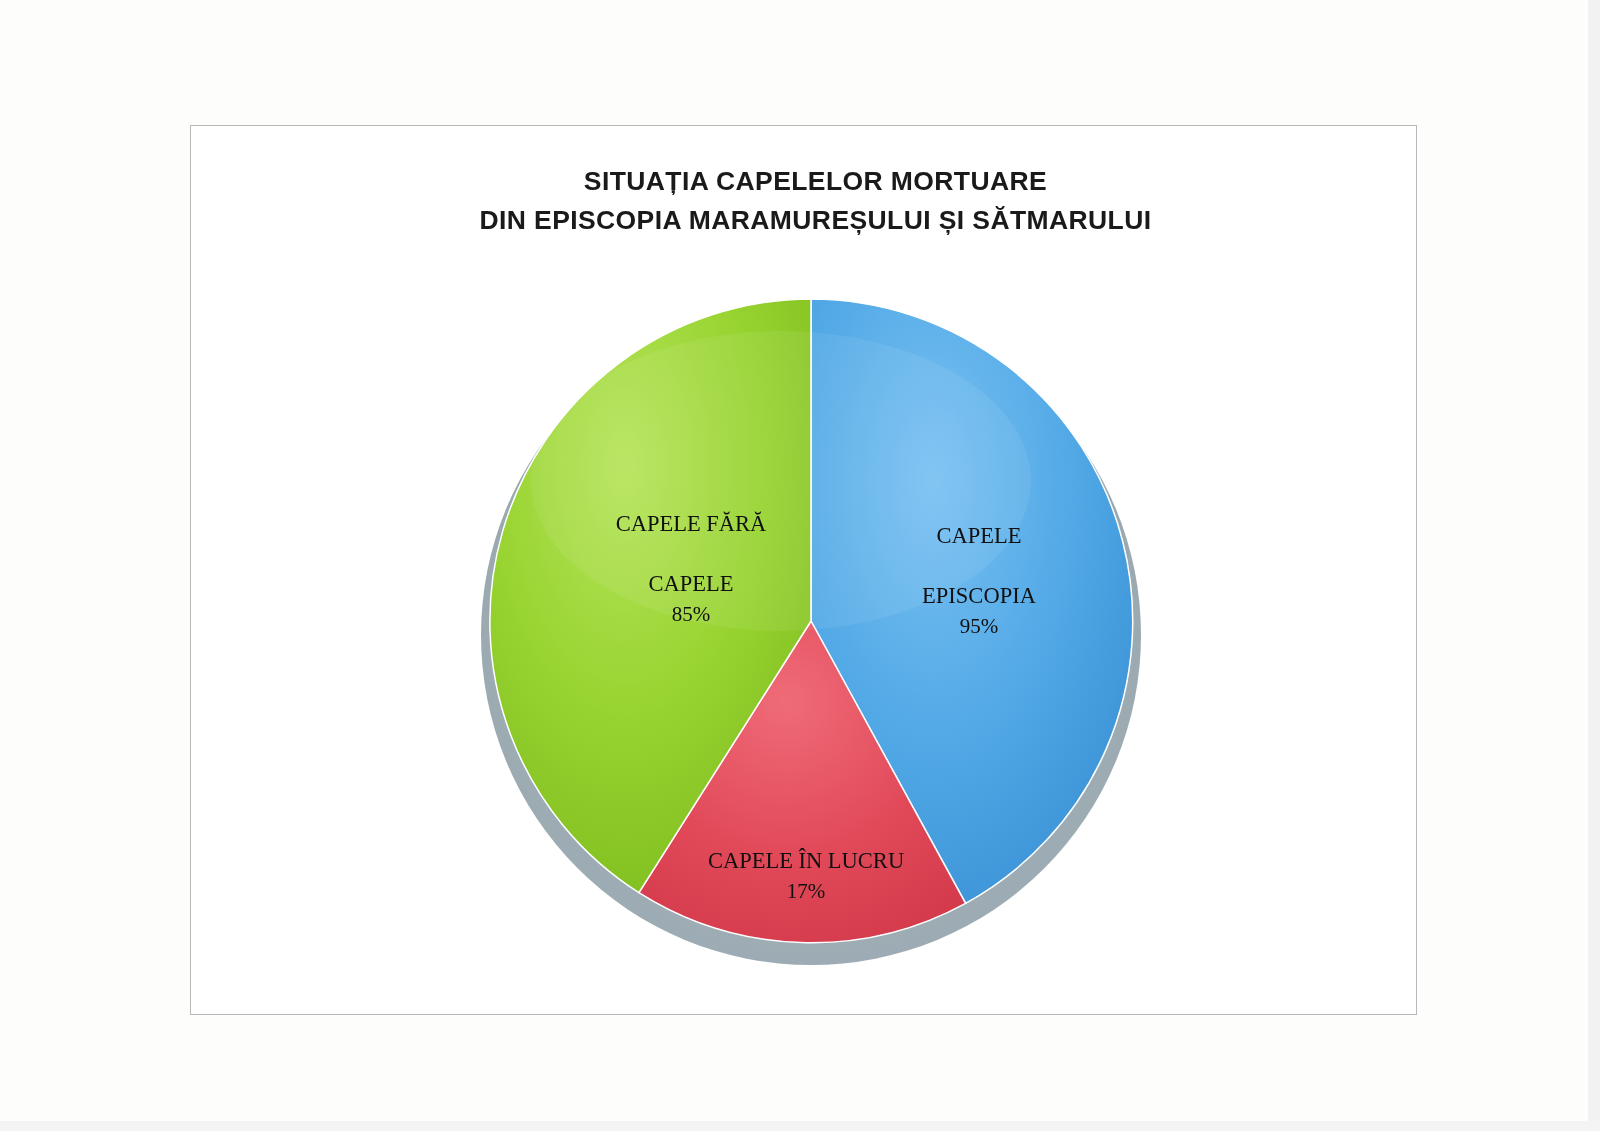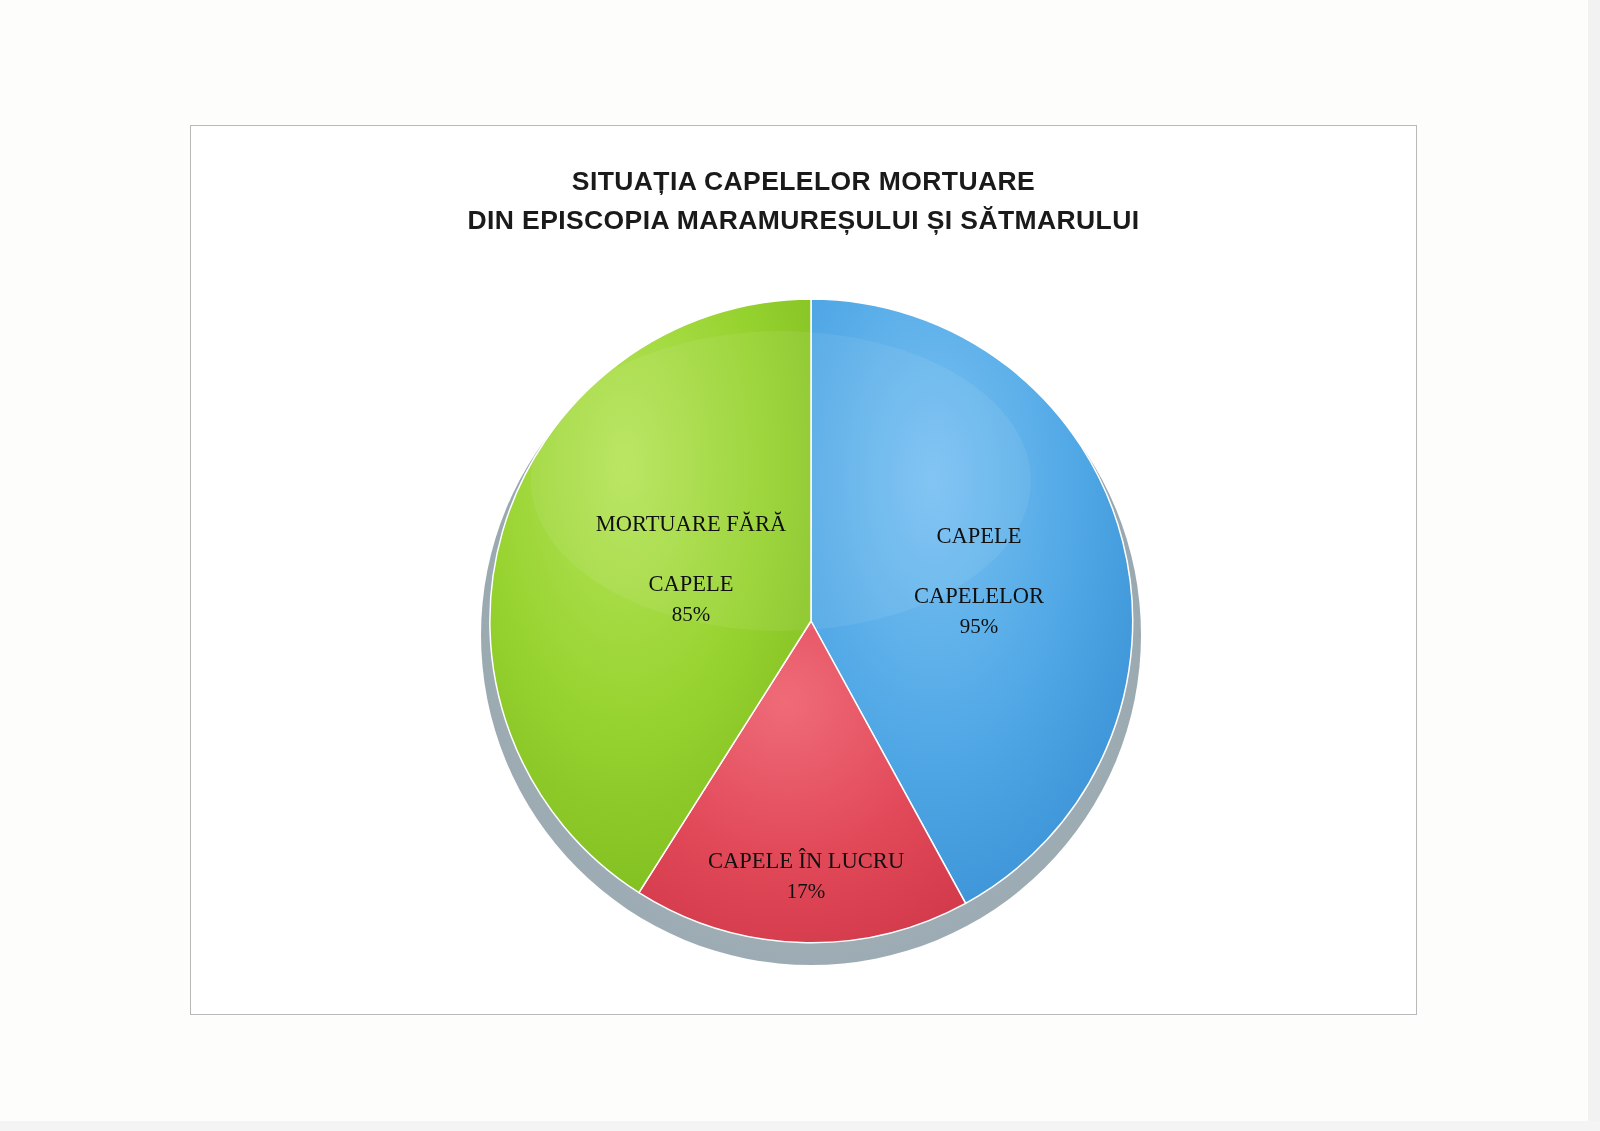--- a/index.html
+++ b/index.html
@@ -43,21 +43,21 @@
     top: 125px;
     width: 1227px;
     height: 890px;
     border: 1px solid #b9b9b9;
     background: #ffffff;
     box-sizing: border-box;
   }
 
   #chart-title {
     position: absolute;
-    left: 0;
+    left: 12px;
     top: 36px;
     width: 100%;
     text-align: center;
     font-family: "Liberation Sans", sans-serif;
     font-weight: bold;
     font-size: 26.5px;
     line-height: 39px;
     letter-spacing: 0.4px;
     color: #1a1a1a;
   }
@@ -151,28 +151,28 @@
 
           <path d="M330,330 L484.6,612.3 A322,322 0 0,1 157.9,601.6 Z" fill="url(#gRed)" stroke="#ffffff" stroke-width="1.5"></path>
 
           <path d="M330,330 L157.9,601.6 A322,322 0 0,1 330,8 Z" fill="url(#gGreen)" stroke="#ffffff" stroke-width="1.5"></path>
 
           <ellipse cx="300" cy="190" rx="250" ry="150" fill="#ffffff" opacity="0.07"></ellipse>
         </svg>
       </div>
 
       <div class="slice-label" id="label-green">
-        <span>MORTUARE FĂRĂ</span><br>
+        <span>CAPELE FĂRĂ</span><br>
         <span>CAPELE</span>
         <span class="pct">85%</span>
       </div>
 
       <div class="slice-label" id="label-blue">
         <span>CAPELE</span><br>
-        <span>CAPELELOR</span>
+        <span>EPISCOPIA</span>
         <span class="pct">95%</span>
       </div>
 
       <div class="slice-label" id="label-red">
         <span>CAPELE ÎN LUCRU</span>
         <span class="pct">17%</span>
       </div>
     </div>
 
   </div>

